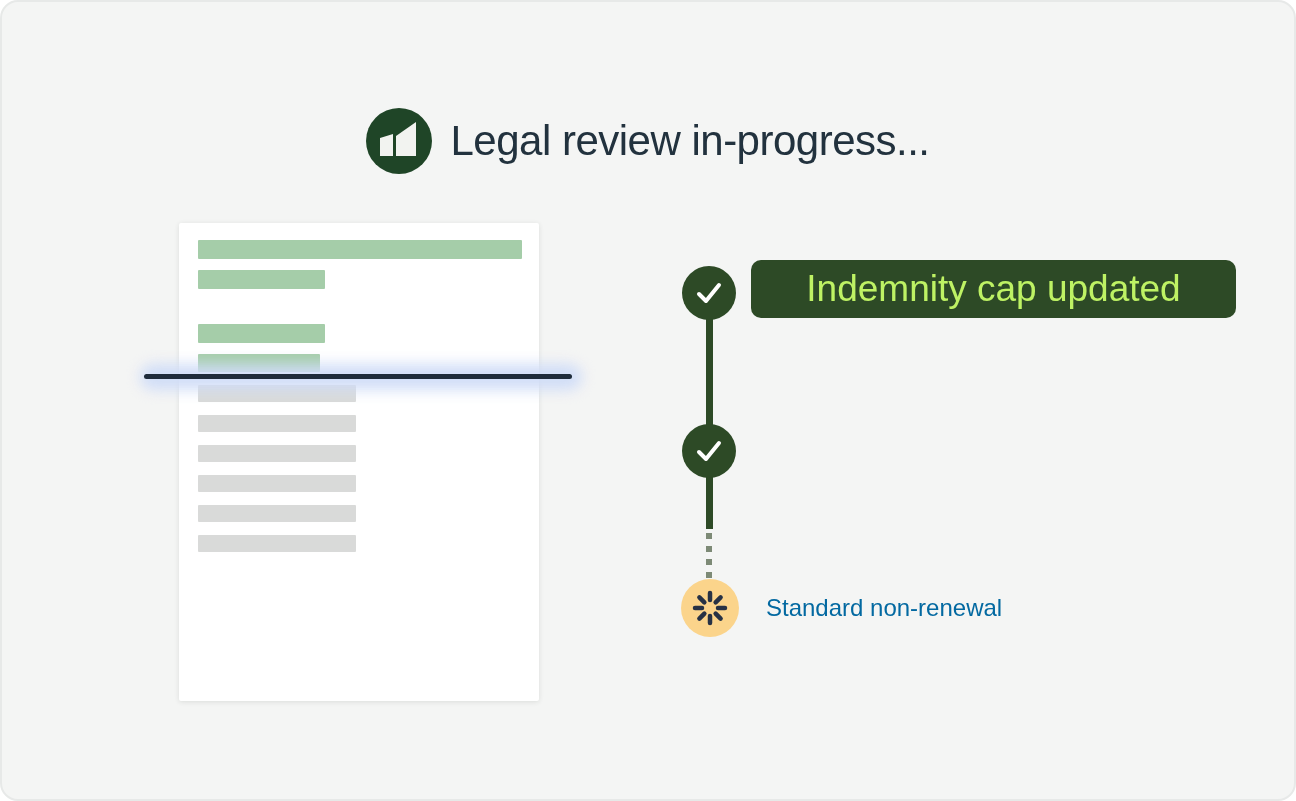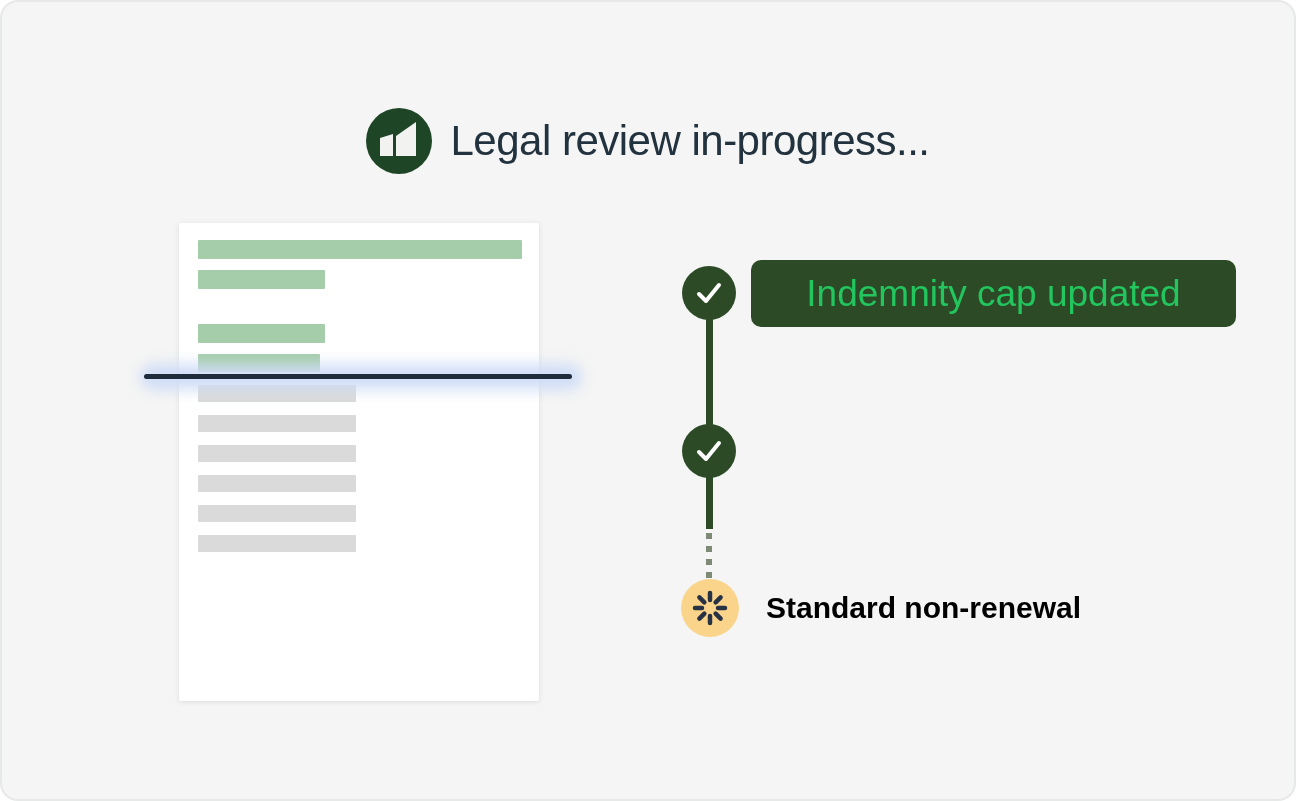--- a/index.html
+++ b/index.html
@@ -28,27 +28,27 @@
   
   .connector-solid{position:absolute;left:704px;top:291px;width:7px;height:236px;background:#2d4a26;}
   .connector-dotted{position:absolute;left:704px;top:531px;width:6px;height:47px;
              background:repeating-linear-gradient(to bottom,#7d8a76 0 6px,transparent 6px 13px);}
   .step-circle{position:absolute;left:680px;width:54px;height:54px;border-radius:50%;
              background:#2d4a26;display:flex;align-items:center;justify-content:center;}
   .step-circle.c1{top:264px;}
   .step-circle.c2{top:422px;}
   .pending-circle{position:absolute;left:679px;top:577px;width:58px;height:58px;border-radius:50%;
              background:#fbd48b;display:flex;align-items:center;justify-content:center;}
-  .pill{position:absolute;left:749px;width:485px;height:67px;background:#2d4a26;border-radius:10px;
-        display:flex;align-items:center;justify-content:center;color:#22c55e;font-size:37px;
+  .pill{position:absolute;left:749px;width:485px;height:58px;background:#2d4a26;border-radius:10px;
+        display:flex;align-items:center;justify-content:center;color:#bef264;font-size:37px;
         font-weight:500;white-space:nowrap;}
   .pill.p1{top:258px;}
   .pill.p2{top:415px;}
   .pending-label{position:absolute;left:764px;top:577px;height:58px;display:flex;align-items:center;
-        color:#000000;font-size:30px;font-weight:700;white-space:nowrap;}
+        color:#0369a1;font-size:24px;font-weight:400;white-space:nowrap;}
 </style>
 </head>
 <body>
 
 <div class="stage">
 
   <div class="header">
     <svg class="logo" viewBox="0 0 66 66">
       <circle cx="33" cy="33" r="33" fill="#1f4527"></circle>
       <polygon points="14,48 14,30 27,26 27,48" fill="#f2f3f0"></polygon>

